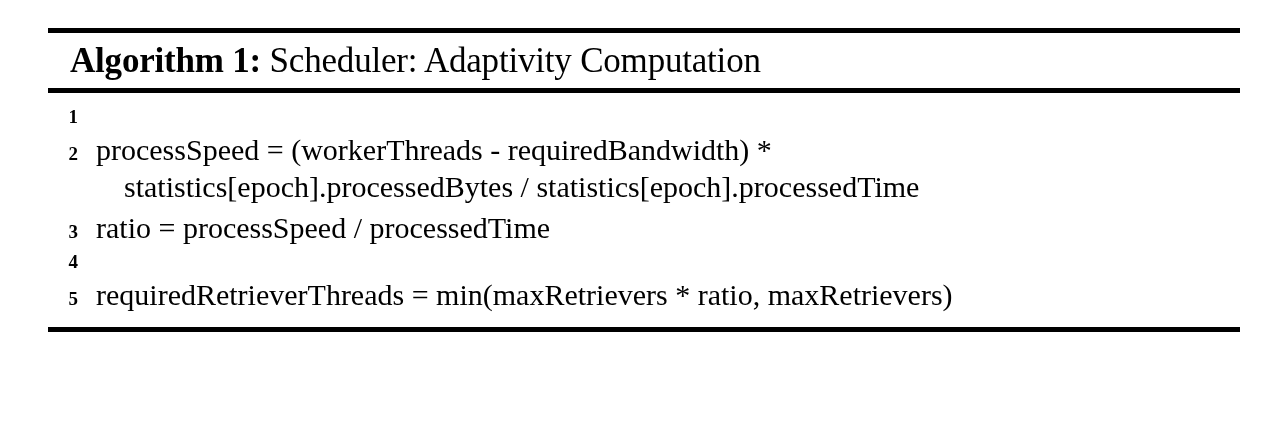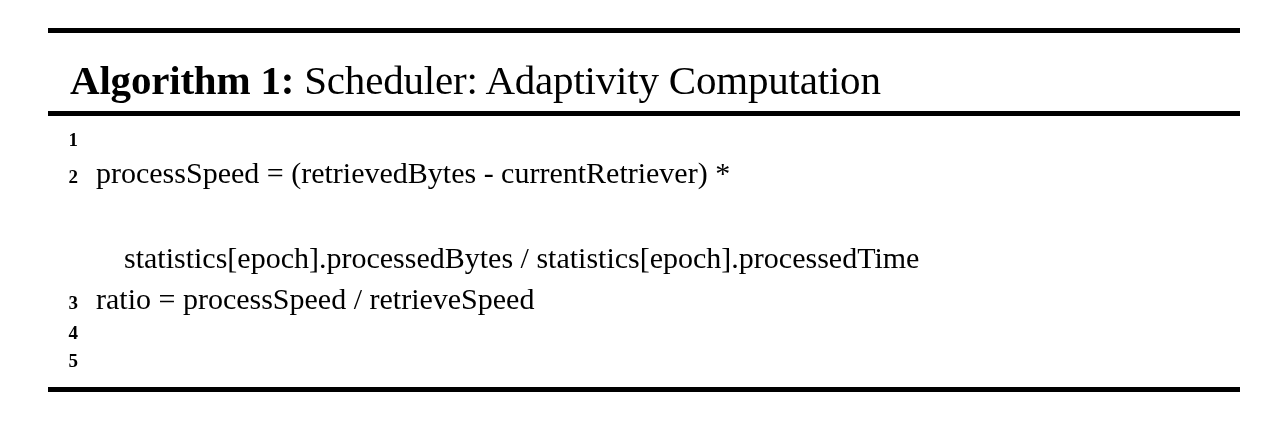--- a/index.html
+++ b/index.html
@@ -24,22 +24,22 @@
 
   .rule {
     background: #000000;
     width: 100%;
   }
   .rule-top    { height: 5px; }
   .rule-mid    { height: 5px; }
   .rule-bottom { height: 5px; }
 
   .caption {
-    padding: 24px 0 6px 22px;
-    font-size: 41px;
+    padding: 8px 0 6px 22px;
+    font-size: 35px;
     line-height: 1.16;
     letter-spacing: -0.2px;
     white-space: nowrap;
   }
   .caption .caption-label {
     font-weight: bold;
   }
   .caption .caption-text {
     font-weight: normal;
   }
@@ -73,21 +73,20 @@
 
   .algo-line.continuation {
     padding-top: 2px;
     padding-bottom: 7px;
   }
   .algo-line.continuation .line-number {
     visibility: hidden;
   }
   .algo-line.continuation .line-code {
     padding-left: 46px;
-    margin-top: 48px;
   }
 </style>
 </head>
 <body>
 
 <div class="algorithm-figure">
 
   <div class="rule rule-top"></div>
 
   <div class="caption">
@@ -98,38 +97,39 @@
   <div class="rule rule-mid"></div>
 
   <div class="algo-body">
 
     <div class="algo-line">
       <span class="line-number">1</span>
     </div>
 
     <div class="algo-line">
       <span class="line-number">2</span>
-      <span class="line-code">processSpeed = (retrievedBytes - currentRetriever) *</span>
+      <span class="line-code">processSpeed = (workerThreads - requiredBandwidth) *</span>
     </div>
 
     <div class="algo-line continuation">
       <span class="line-number"></span>
       <span class="line-code">statistics[epoch].processedBytes / statistics[epoch].processedTime</span>
     </div>
 
     <div class="algo-line">
       <span class="line-number">3</span>
-      <span class="line-code">ratio = processSpeed / retrieveSpeed</span>
+      <span class="line-code">ratio = processSpeed / processedTime</span>
     </div>
 
     <div class="algo-line">
       <span class="line-number">4</span>
     </div>
 
     <div class="algo-line">
       <span class="line-number">5</span>
+      <span class="line-code">requiredRetrieverThreads = min(maxRetrievers * ratio, maxRetrievers)</span>
     </div>
 
   </div>
 
   <div class="rule rule-bottom"></div>
 
 </div>
 
 </body></html>

